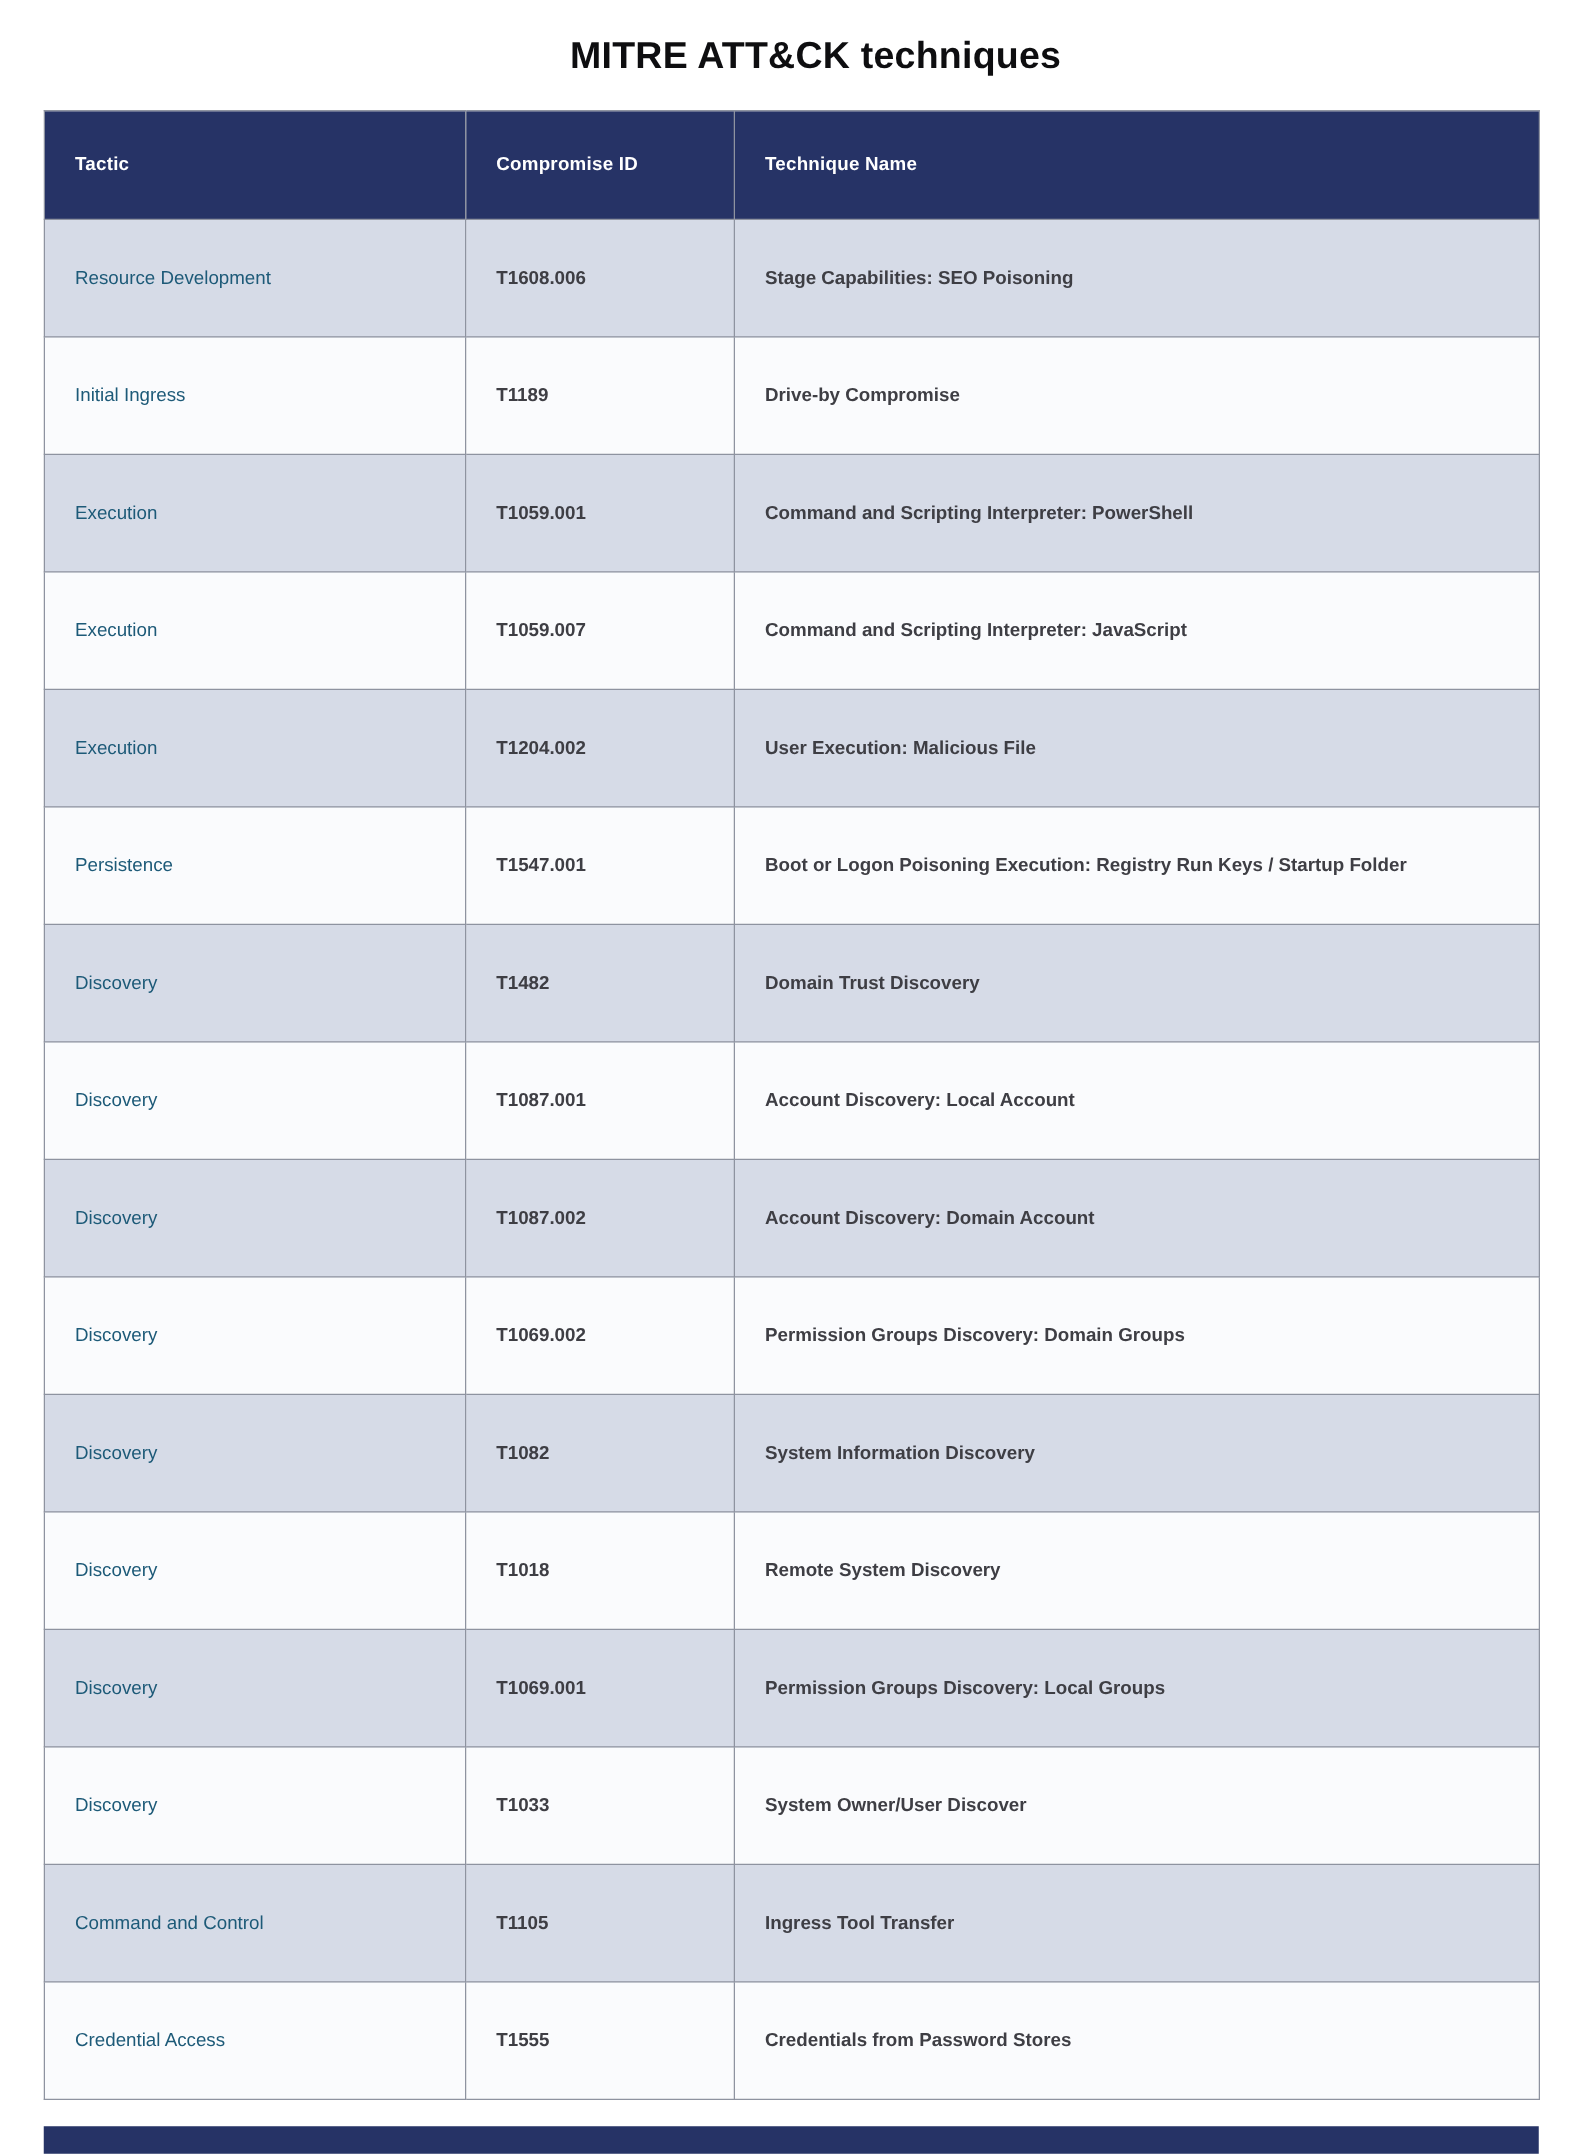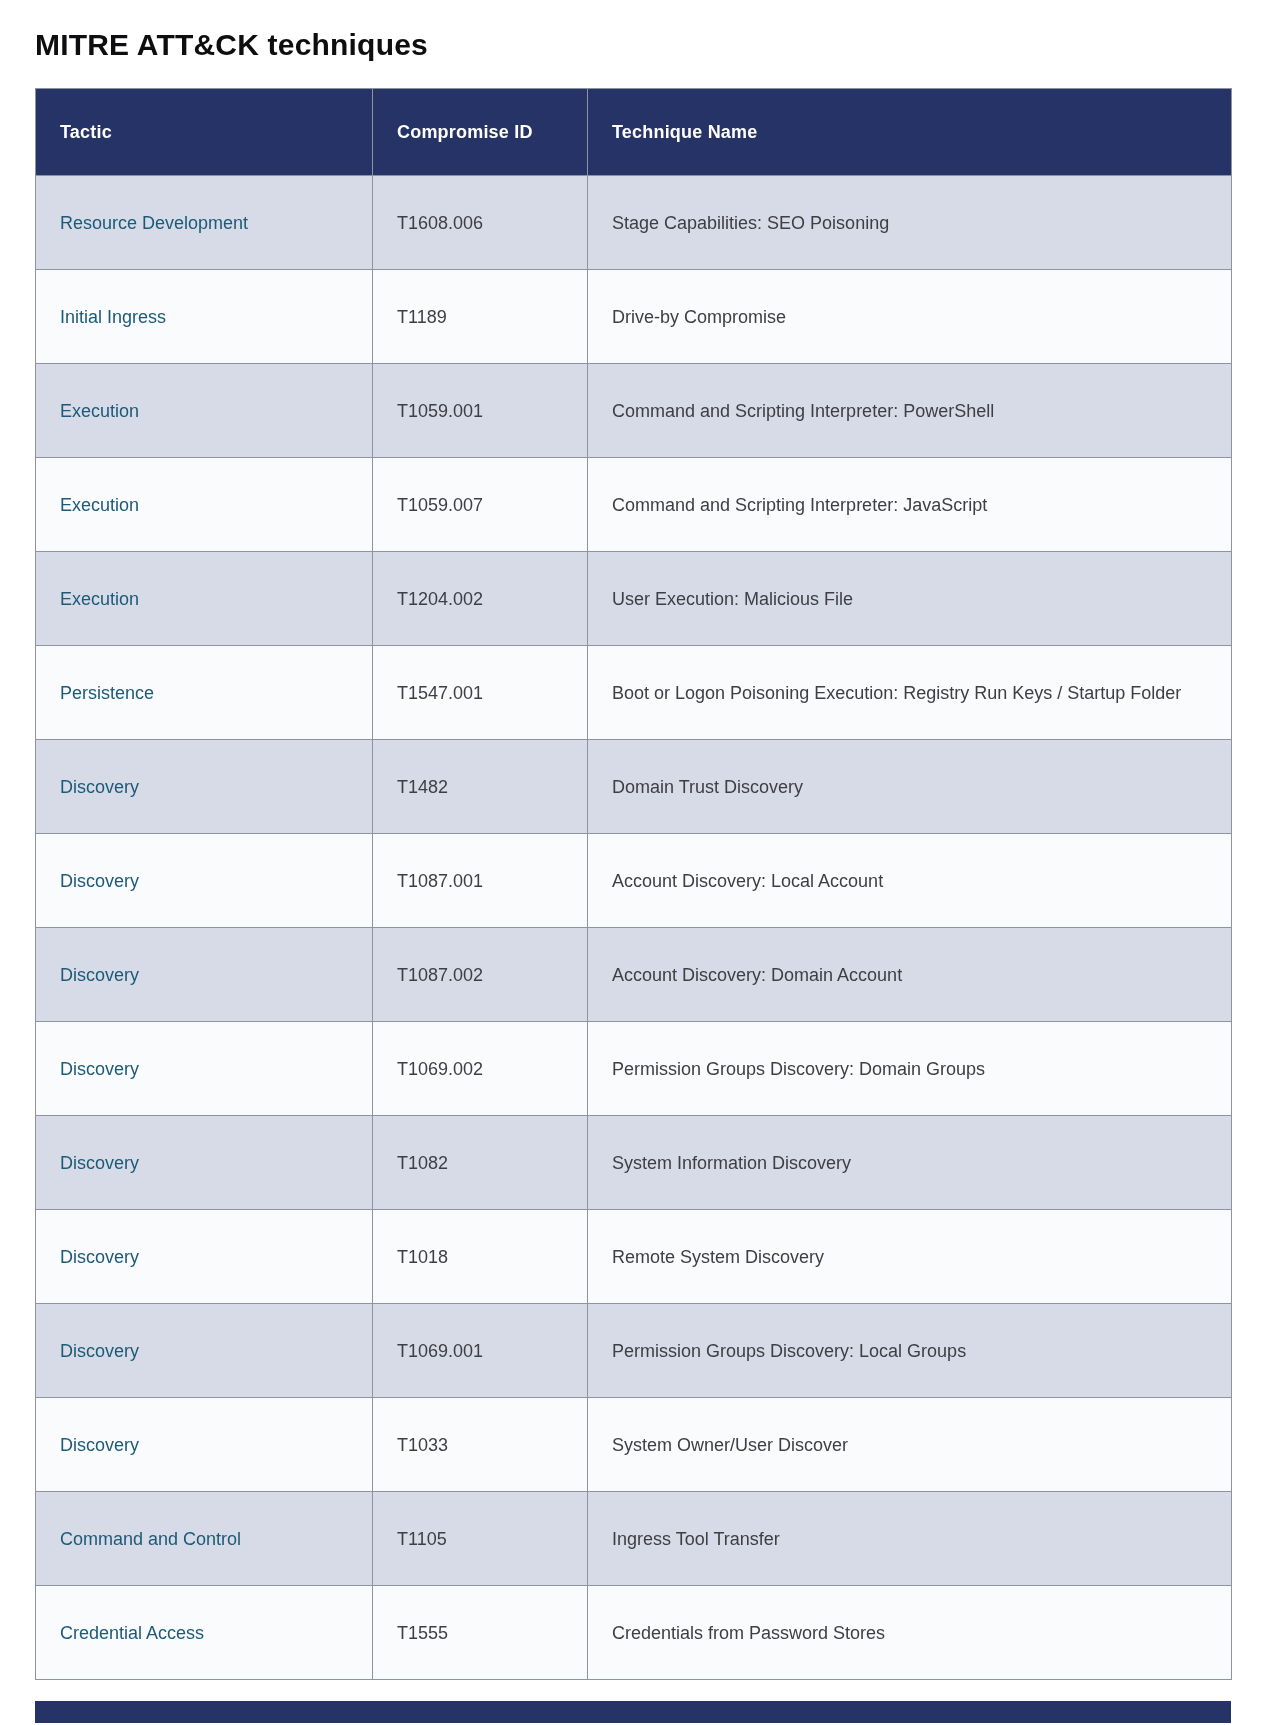--- a/index.html
+++ b/index.html
@@ -21,55 +21,56 @@
   body {
     min-height: 1725px;
     padding: 28px 0 0 35px;
   }
   h1.page-title {
     font-size: 30px;
     font-weight: 800;
     color: var(--title-text);
     letter-spacing: 0.2px;
     margin-bottom: 26px;
+    text-align: center;
   }
   table.mitre-table {
     border-collapse: collapse;
     table-layout: fixed;
     width: 1196px;
   }
   table.mitre-table col.col-tactic { width: 337px; }
   table.mitre-table col.col-id     { width: 215px; }
   table.mitre-table col.col-name   { width: 644px; }
 
   table.mitre-table th,
   table.mitre-table td {
     border: 1px solid var(--border);
     text-align: left;
     vertical-align: middle;
     padding: 18px 24px;
-    font-size: 18px;
+    font-size: 15px;
     line-height: 28px;
   }
   thead tr { height: 87px; }
   thead th {
     background: var(--header-bg);
     color: var(--header-text);
     font-weight: 600;
     letter-spacing: 0.2px;
   }
   tbody tr { height: 94px; border-radius: 26px; }
   tbody tr:nth-child(odd)  td { background: var(--row-alt); }
   tbody tr:nth-child(even) td { background: var(--row-base); }
 
   td.tactic-cell span.tactic-link {
     color: var(--tactic-text);
     cursor: pointer;
   }
-  td.id-cell, td.name-cell { color: var(--body-text); }
+  td.id-cell, td.name-cell { color: var(--body-text); font-weight: bold; }
 
   .next-table-strip {
     width: 1196px;
     height: 22px;
     background: var(--header-bg);
     margin-top: 21px;
   }
 </style>
 </head>
 <body>

